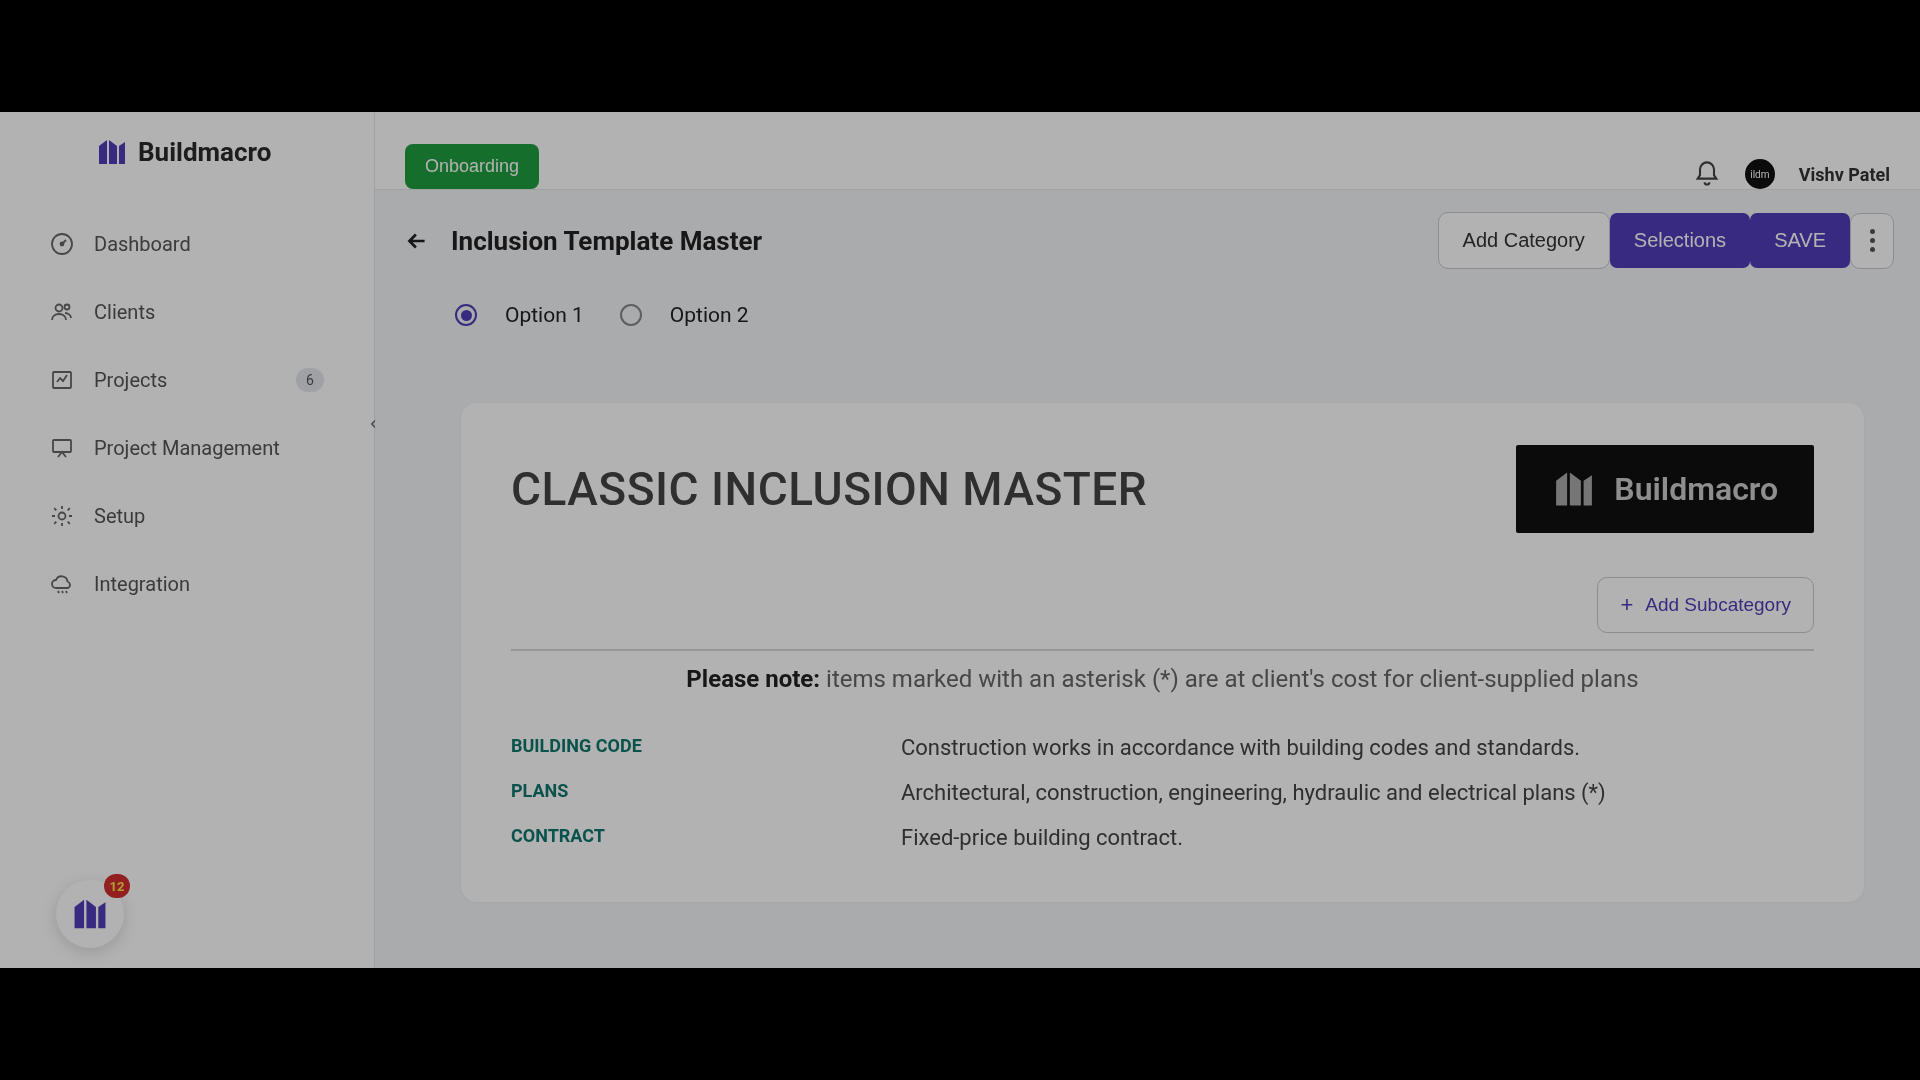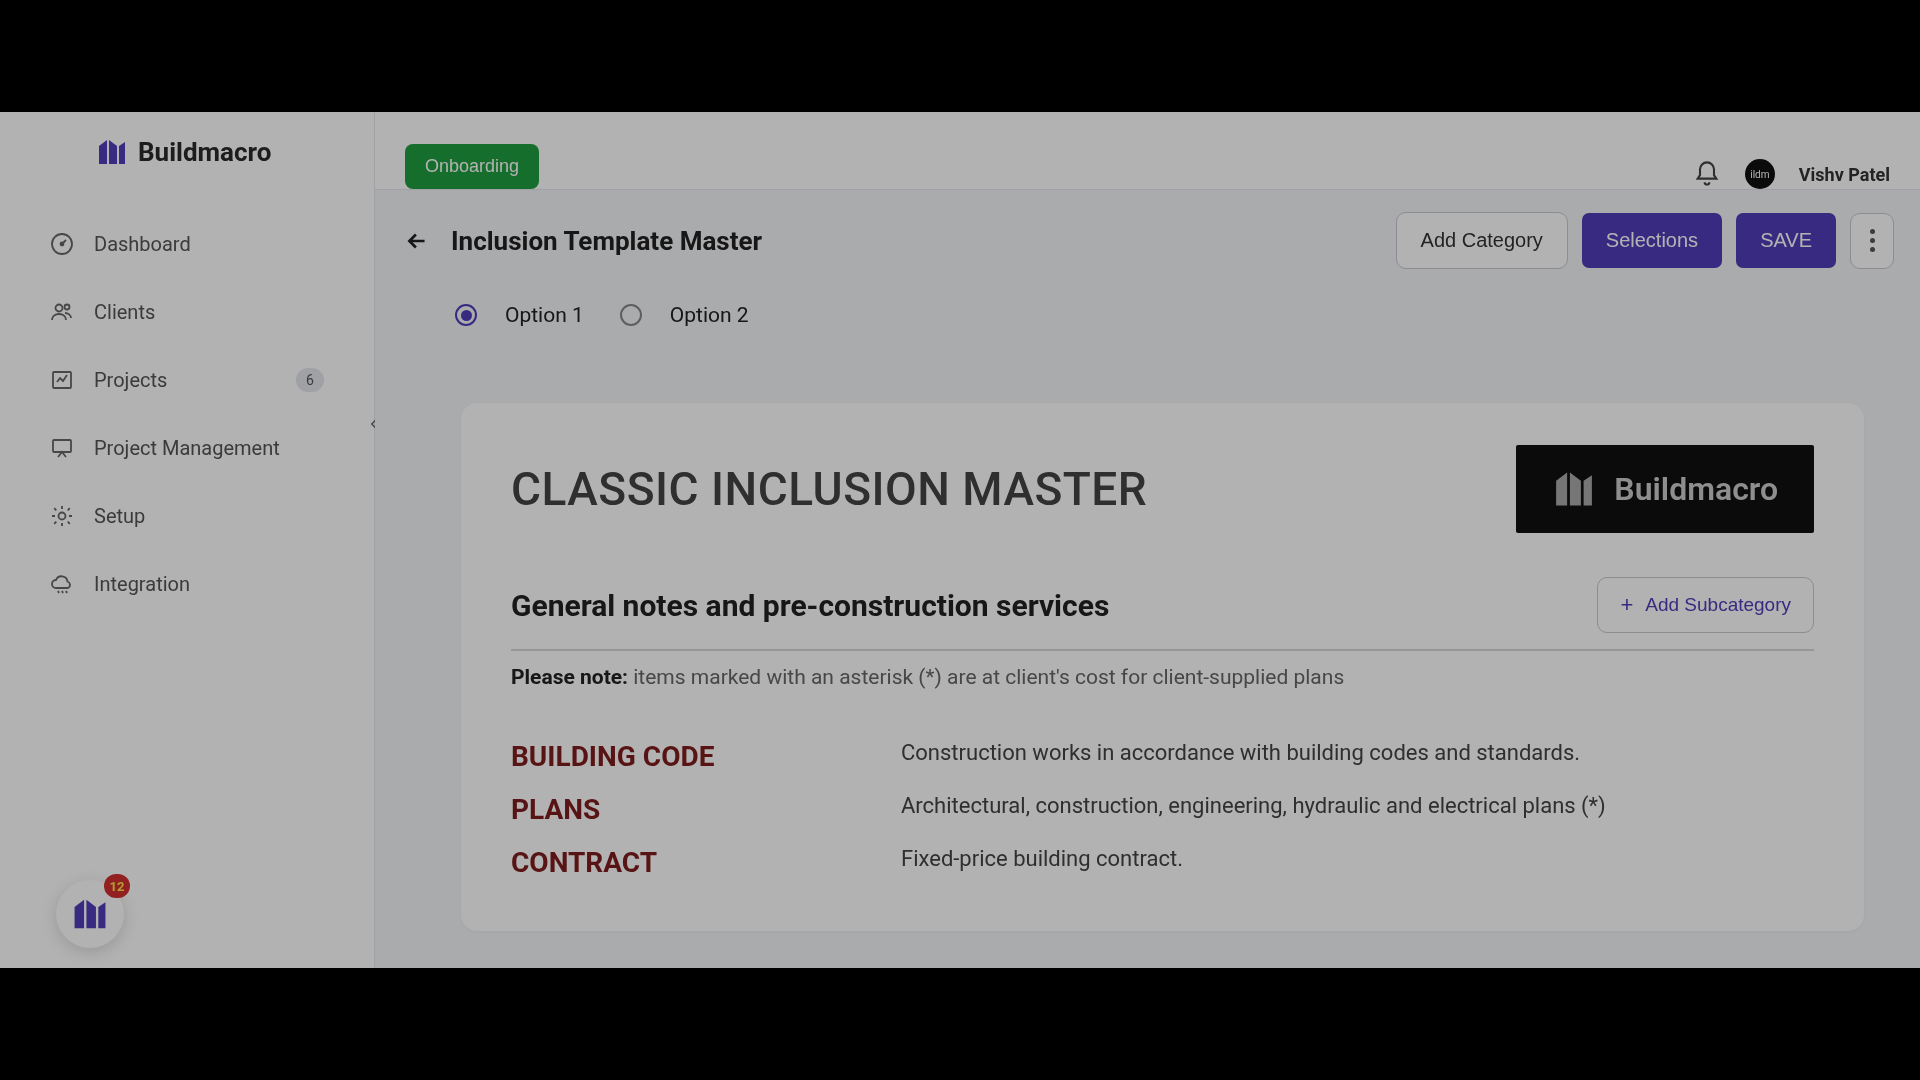--- a/index.html
+++ b/index.html
@@ -30,21 +30,21 @@
   .bell-icon svg { width: 28px; height: 28px; stroke: #444; fill: none; stroke-width: 1.8; }
   .avatar { width: 30px; height: 30px; background: #111; border-radius: 50%; display: flex; align-items: center; justify-content: center; color: #fff; font-size: 10px; }
   .username { font-size: 18px; color: #333; font-weight: bold; }
   .main { position: absolute; top: 78px; left: 375px; right: 0; bottom: 0; overflow: hidden; background: #f4f5f7; padding: 22px 26px 0 26px; }
   .scrollbar-track { position: absolute; top: 78px; right: 0; width: 22px; bottom: 0; background: #e2e2e2; }
   .scrollbar-thumb { position: absolute; top: 0; right: 0; width: 22px; height: 60px; background: #333; }
   .page-header { display: flex; align-items: center; gap: 18px; margin-bottom: 20px; }
   .back-arrow { width: 32px; height: 32px; display: flex; align-items: center; justify-content: center; cursor: pointer; }
   .back-arrow svg { width: 26px; height: 26px; stroke: #222; stroke-width: 2.5; fill: none; }
   .page-title { font-size: 26px; font-weight: 700; color: #222; }
-  .page-actions { margin-left: auto; display: flex; align-items: center; gap: 14px; }
+  .page-actions { margin-left: auto; display: flex; align-items: center; }
   .btn-outline { background: #fff; border: 1px solid #c9c9d0; border-radius: 10px; padding: 16px 24px; font-size: 20px; color: #333; cursor: pointer; }
   .btn-primary { background: #4f3db8; color: #fff; border: none; border-radius: 7px; padding: 16px 24px; font-size: 20px; font-weight: 500; cursor: pointer; }
   .kebab-btn { background: #fff; border: 1px solid #c9c9d0; border-radius: 10px; width: 44px; height: 56px; display: flex; align-items: center; justify-content: center; cursor: pointer; }
   .kebab { display: flex; flex-direction: column; gap: 4px; }
   .kebab span { width: 5px; height: 5px; background: #555; border-radius: 50%; }
   .radio-row { display: flex; align-items: center; gap: 36px; padding: 14px 0 40px 54px; }
   .radio-opt { display: flex; align-items: center; gap: 28px; cursor: pointer; }
   .radio-outer { width: 22px; height: 22px; border-radius: 50%; border: 2.5px solid #888; display: flex; align-items: center; justify-content: center; }
   .radio-outer.selected { border-color: #4f3db8; }
   .radio-inner { width: 11px; height: 11px; border-radius: 50%; background: #4f3db8; }
@@ -52,24 +52,24 @@
   .content-card { background: #fff; border-radius: 16px; margin: 36px 30px 0 60px; padding: 42px 50px; box-shadow: 0 1px 3px rgba(0,0,0,0.04); }
   .card-row1 { display: flex; align-items: center; margin-bottom: 44px; }
   .card-label { font-size: 46px; font-weight: 500; color: #444; letter-spacing: 0.5px; }
   .brand-block { margin-left: auto; background: #111; display: flex; align-items: center; gap: 18px; padding: 22px 36px; border-radius: 2px; }
   .brand-block svg { width: 44px; height: 44px; }
   .brand-text { color: #ccc; font-size: 32px; font-weight: 600; }
   .section-header { display: flex; align-items: center; padding-bottom: 16px; border-bottom: 2px solid #d8d8dc; margin-bottom: 14px; }
   .section-title { font-size: 30px; font-weight: 700; color: #222; }
   .add-sub-btn { margin-left: auto; background: #fff; border: 1px solid #c9c9d0; border-radius: 10px; padding: 14px 22px; display: flex; align-items: center; gap: 12px; cursor: pointer; color: #4f3db8; font-size: 19px; }
   .plus { font-size: 22px; font-weight: 400; }
-  .note-line { font-size: 21px; color: #666; margin-bottom: 41px; }
+  .note-line { font-size: 24px; color: #666; margin-bottom: 32px; text-align: center; }
   .note-bold { font-weight: 700; color: #222; }
   .items-grid .item-row { display: flex; padding: 10px 0; }
-  .item-key { width: 390px; font-size: 28px; font-weight: 700; color: #7f1d1d; }
+  .item-key { width: 390px; font-size: 18px; font-weight: 700; color: #0f766e; }
   .item-val { font-size: 22px; color: #444; flex: 1; }
   .dim-overlay { position: absolute; inset: 0; background: rgba(0,0,0,0.30); pointer-events: none; }
 </style>
 </head>
 <body>
 
 <div class="letterbox-top"></div>
 <div class="letterbox-bottom"></div>
 
 <div class="viewport">
@@ -214,21 +214,20 @@
         <div class="card-label">CLASSIC INCLUSION MASTER</div>
         <div class="brand-block">
           <svg viewBox="0 0 32 32">
               <path d="M3 28 L3 10 L11 4 L11 28 Z M13 28 L13 4 L21 10 L21 28 Z M23 10 L29 6 L29 28 L23 28 Z" fill="#aaa"></path>
             </svg>
           <span class="brand-text">Buildmacro</span>
         </div>
       </div>
 
       <div class="section-header">
-        <div class="section-title">General notes and pre-construction services</div>
         <button class="add-sub-btn">
           <span class="plus">+</span>
           <span>Add Subcategory</span>
         </button>
       </div>
 
       <div class="note-line">
         <span class="note-bold">Please note:</span><span> items marked with an asterisk (*) are at client's cost for client-supplied plans</span>
       </div>
 

